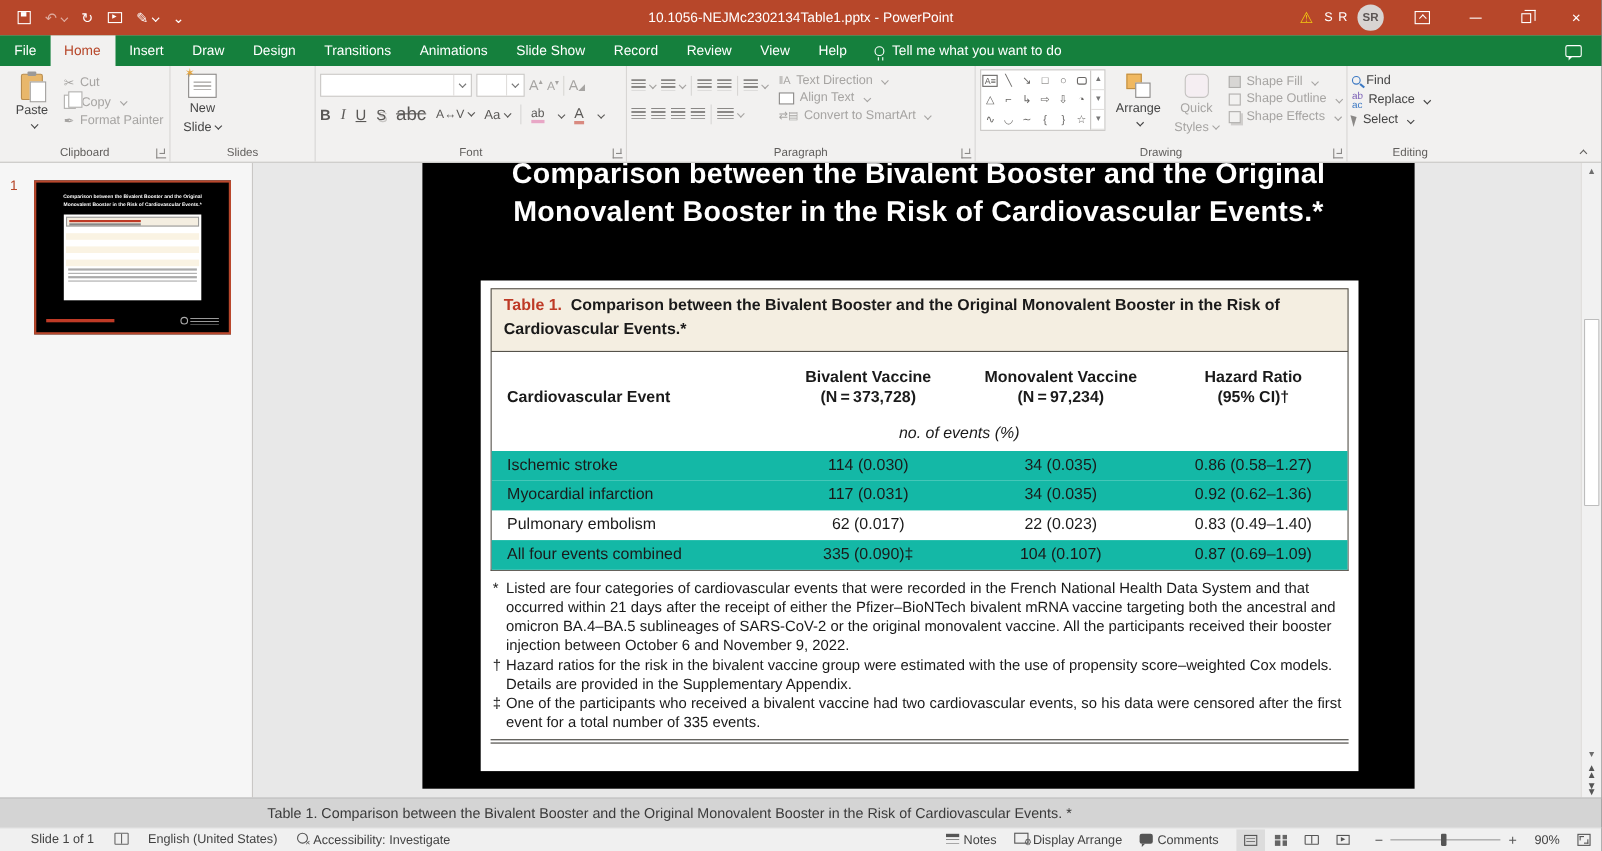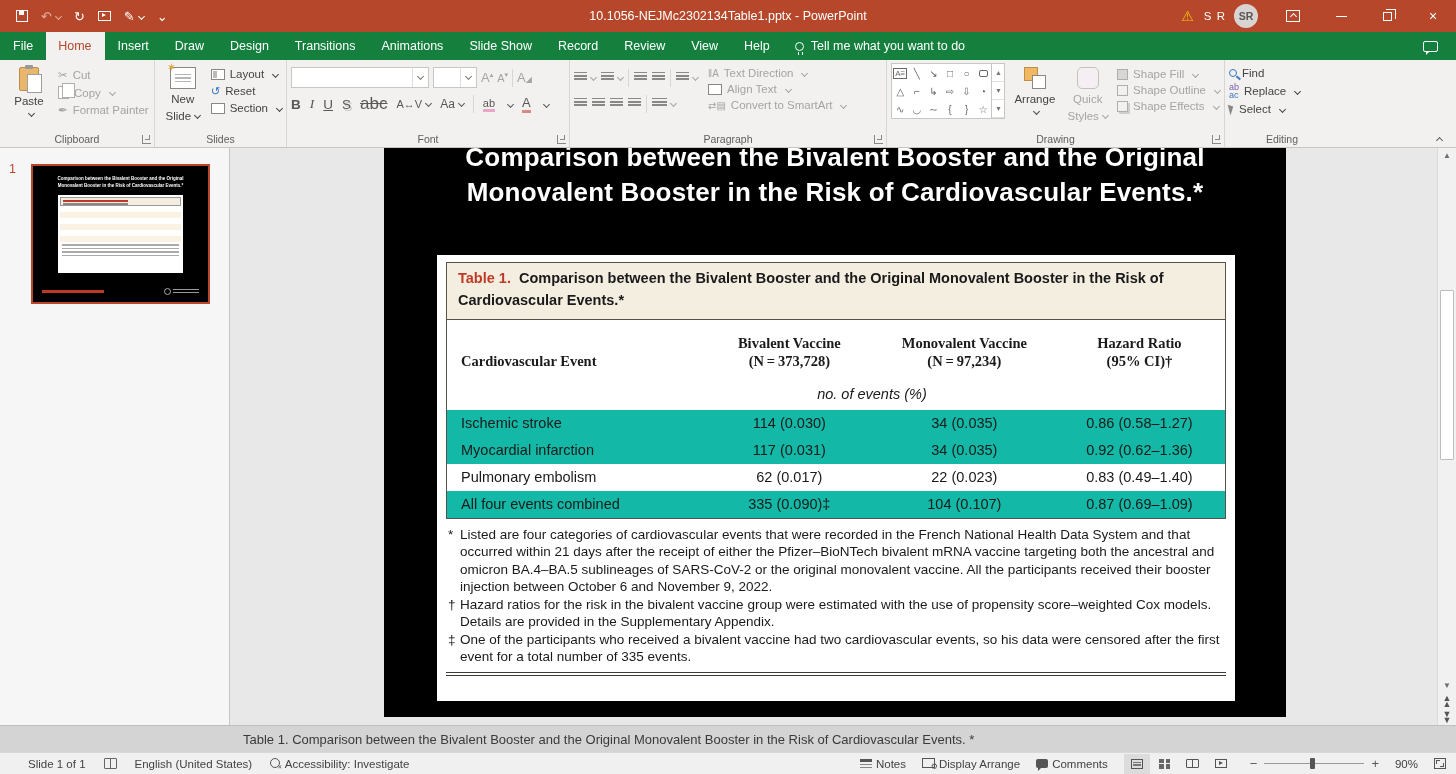--- a/index.html
+++ b/index.html
@@ -109,21 +109,21 @@
   .slide-title { color:#fff; font-weight:bold; font-size:26px; line-height:35px; text-align:center; padding-top:54px; letter-spacing:.2px; }
 
   
   .card { position:absolute; left:53px; top:169px; width:798px; height:446px; background:#fff; padding:7px 9px; color:#1a1a1a; }
   .band { background:#f4eee1; border:1px solid #55524a; padding:5px 11px 7px; font-size:14.5px; font-weight:bold; line-height:1.5; }
   .band .tlabel { color:#BE3A26; }
   .tbl { border-left:1px solid #55524a; border-right:1px solid #55524a; border-bottom:1px solid #55524a; }
   .trow { display:table; width:100%; table-layout:fixed; }
   .tc { display:table-cell; font-size:14.5px; }
   .w1 { width:33%; } .w2 { width:22%; } .w3 { width:23%; } .w4 { width:22%; }
-  .thead .tc { font-weight:bold; padding:14px 0 10px; text-align:center; vertical-align:bottom; line-height:1.25;font-family:Liberation Serif, serif; }
+  .thead .tc { font-weight:bold; padding:14px 0 10px; text-align:center; vertical-align:bottom; line-height:1.25; }
   .thead .tc.w1 { text-align:left; padding-left:14px; }
   .subhead { text-align:center; font-style:italic; font-size:14.5px; padding:6px 0 8px 72px; }
   .drow .tc { height:27px; vertical-align:middle; text-align:center; }
   .drow .tc.w1 { text-align:left; padding-left:14px; }
   .drow.c { background:#14b8a6; }
   .fnotes { padding:7px 2px 0; }
   .fn { display:flex; font-size:13.5px; line-height:17.5px; }
   .fn .mk { width:12px; flex:0 0 12px; }
   .fn .tx { flex:1; }
   .endrule { margin-top:6px; height:4px; border-top:1.5px solid #3f3d38; border-bottom:1.5px solid #3f3d38; }
@@ -249,36 +249,20 @@
     <span class="launcher"></span>
   </div>
 
   <div class="group" style="width:132px;">
     <div class="gbody">
       <div class="bigbtn">
         <span class="ic-newslide"></span>
         <span>New</span>
         <span><span>Slide</span><span class="cv"></span></span>
       </div>
-      <div class="smallrows">
-        <div class="srow">
-            <span class="ic-slide-sm fillleft"></span>
-            <span>Layout</span>
-            <span class="cv"></span>
-          </div>
-        <div class="srow">
-            <span style="color:#3b78c3;">↺</span>
-            <span>Reset</span>
-          </div>
-        <div class="srow">
-            <span class="ic-slide-sm"></span>
-            <span>Section</span>
-            <span class="cv"></span>
-          </div>
-      </div>
     </div>
     <div class="glabel">Slides</div>
   </div>
 
   <div class="group" style="width:283px;">
     <div style="display:flex; flex-direction:column; width:100%;">
       <div style="display:flex; gap:4px; align-items:center; padding-top:4px;">
         <div class="combo" style="width:138px;">
             <span class="cbtn">
               <span class="cv" style="margin:0 0 2px 0;"></span>

